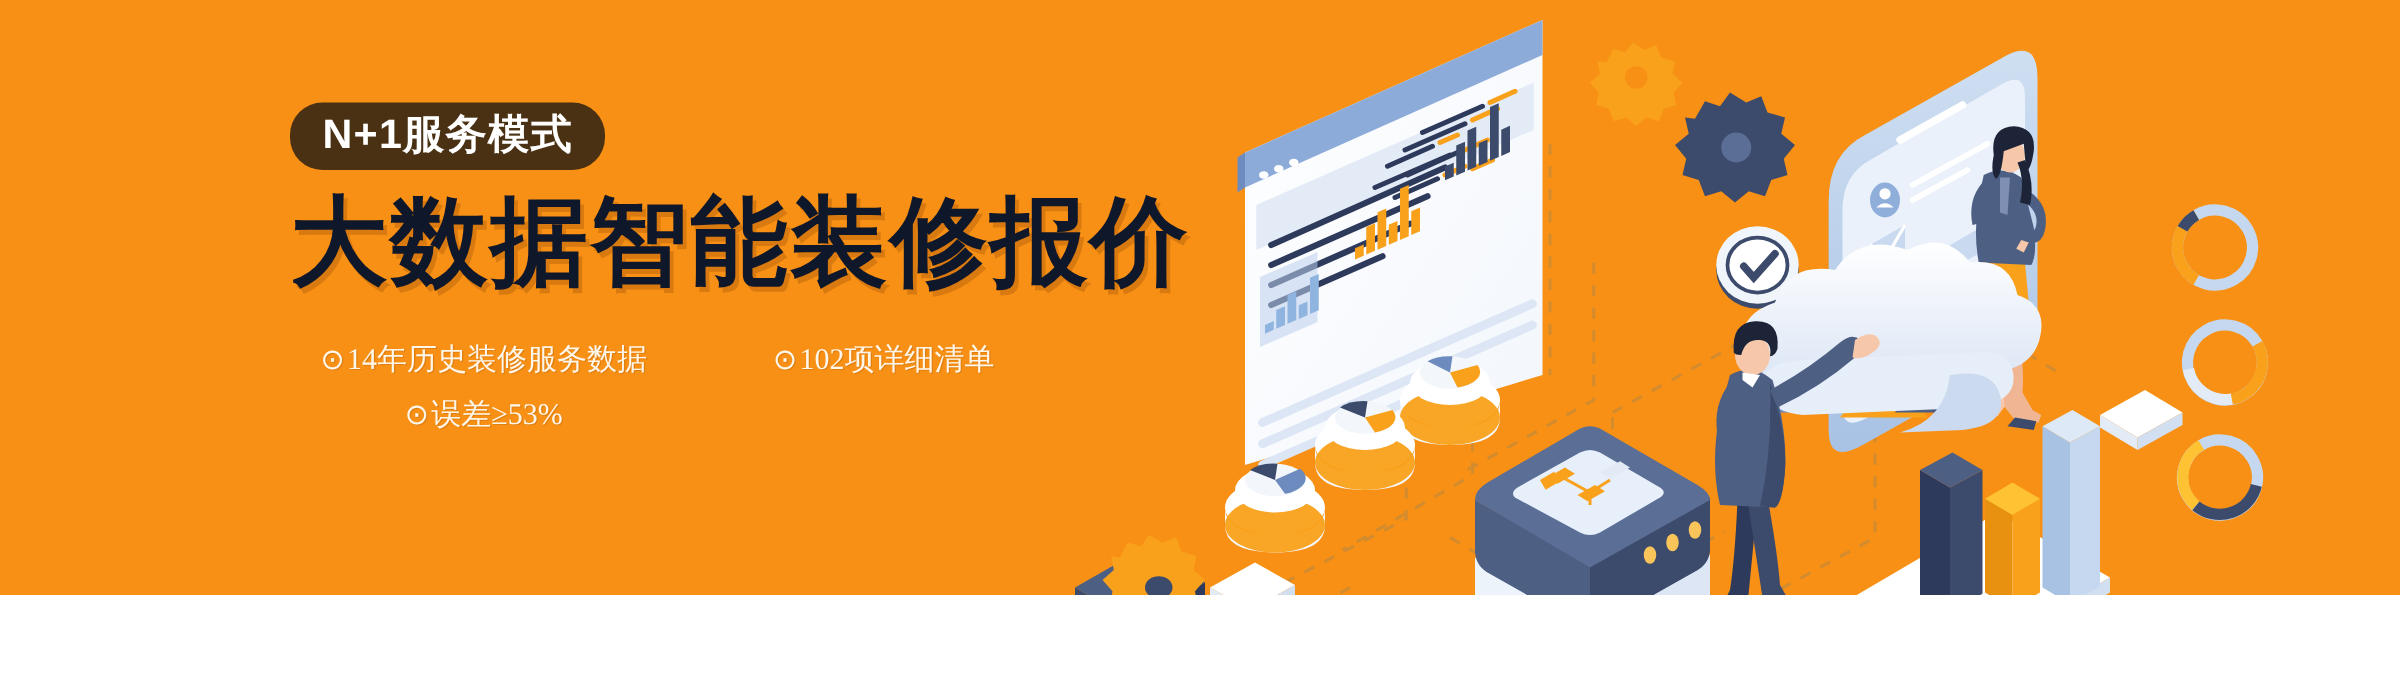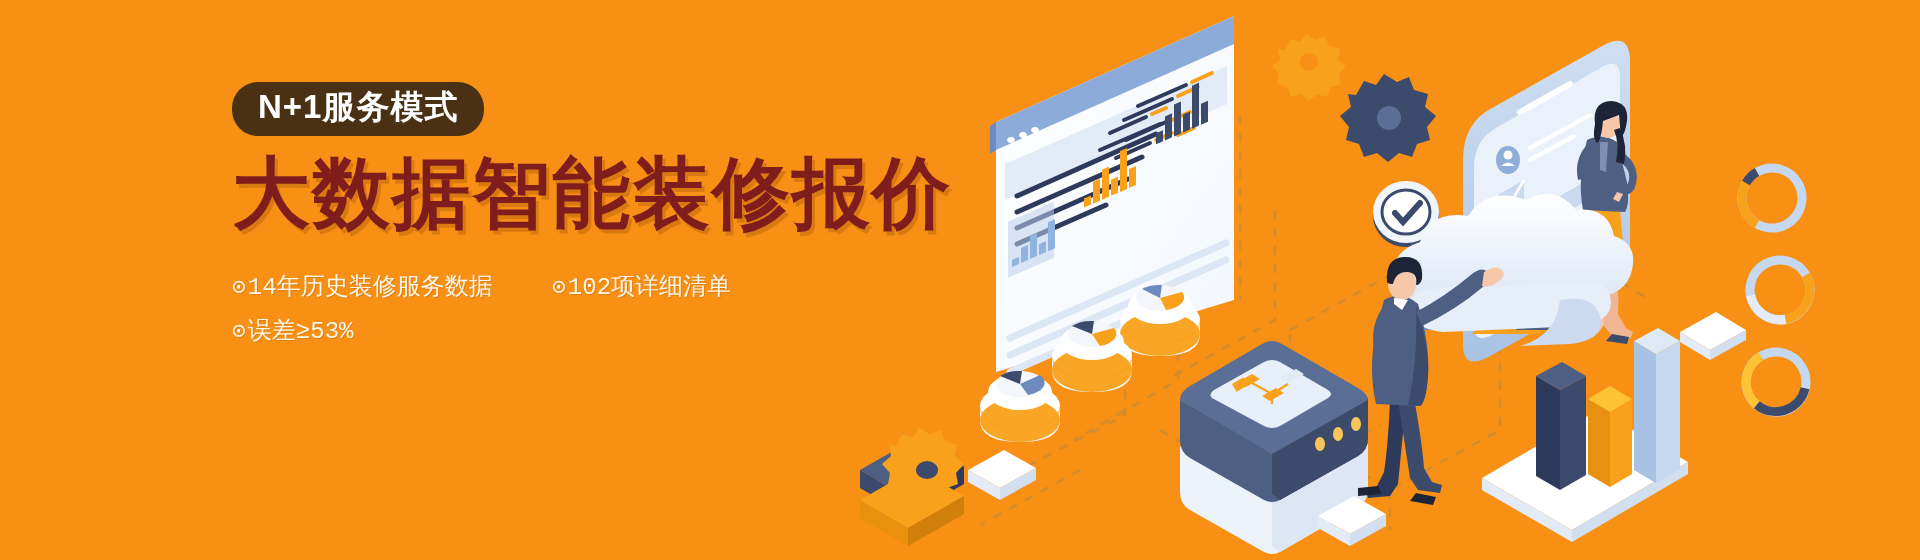--- a/index.html
+++ b/index.html
@@ -4,21 +4,21 @@
 <title>Banner</title>
 <style>
   * { box-sizing: border-box; margin: 0; padding: 0; }
   html, body {
     width: 1920px; height: 560px;
     font-family: "Liberation Sans", "DejaVu Sans", sans-serif;
     overflow: hidden;
   }
   #banner {
     position: relative;
-    width: 1920px; height: 560px;
+    width: 1920px; height: 476px;
     background: #F79014;
     overflow: hidden;
   }
 
   
   .copy { position: absolute; left: 232px; top: 82px; width: 760px; }
 
   .badge {
     display: inline-block;
     background: #4A3113;
@@ -50,39 +50,40 @@
     display: grid;
     grid-template-columns: 310px 310px;
     grid-auto-rows: 44px;
     column-gap: 10px;
   }
   .feature {
     color: #FFF6EA;
     font-size: 24px;
     line-height: 44px;
     white-space: nowrap;
-    font-family: Liberation Mono, monospace;
+    font-family: Liberation Serif, serif;
     text-shadow: 1px 1px 0 rgba(170,90,10,0.30);
+    text-align: center;
   }
   .feature .dot { margin-right: 2px; font-size: 23px; }
 
   
   #art { position: absolute; right: 0; top: 0; width: 1060px; height: 560px; }
   #art svg { display: block; width: 1060px; height: 560px; }
 </style>
 </head>
 <body>
 
 <div id="banner" style="background: rgb(247, 144, 20);">
 
   <div class="copy">
 
     <div class="badge" style="background: rgb(74, 49, 19); color: rgb(255, 255, 255);">N+1服务模式</div>
 
-    <div class="headline" style="color: #7f1d1d;">大数据智能装修报价</div>
+    <div class="headline" style="color: #0f172a;">大数据智能装修报价</div>
 
     <div class="features">
       <div class="feature">
         <span class="dot">⊙</span><span>14年历史装修服务数据</span>
       </div>
       <div class="feature">
         <span class="dot">⊙</span><span>102项详细清单</span>
       </div>
       <div class="feature">
         <span class="dot">⊙</span><span>误差≥53%</span>

